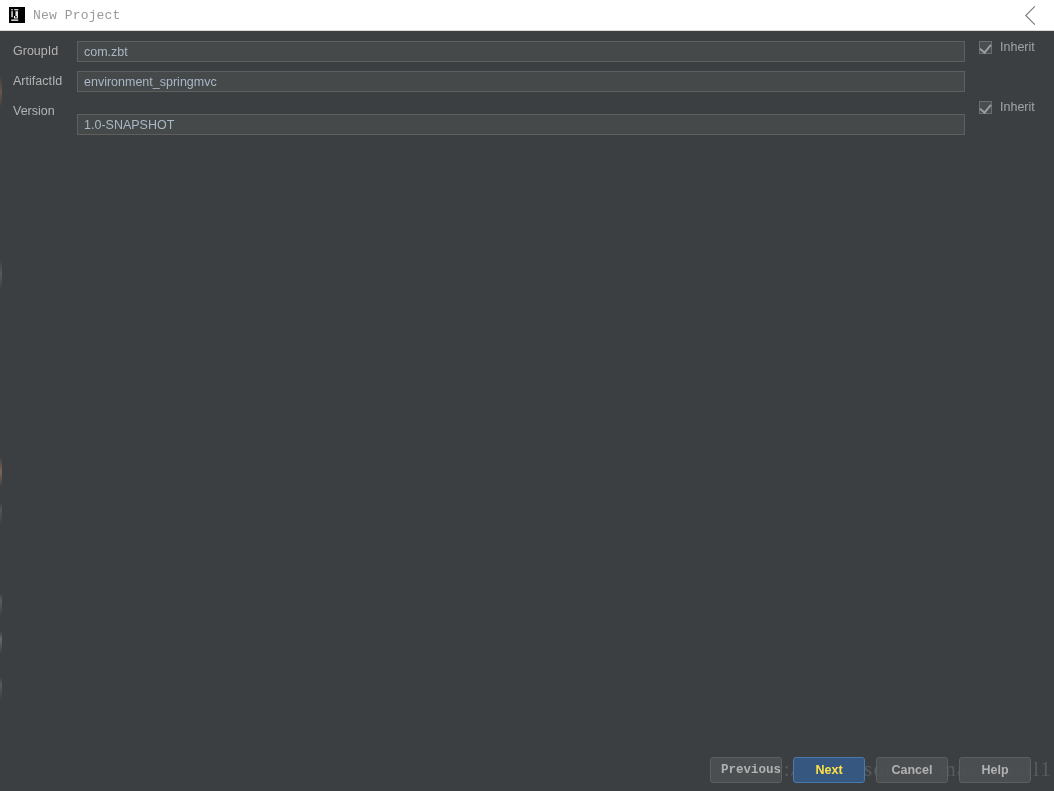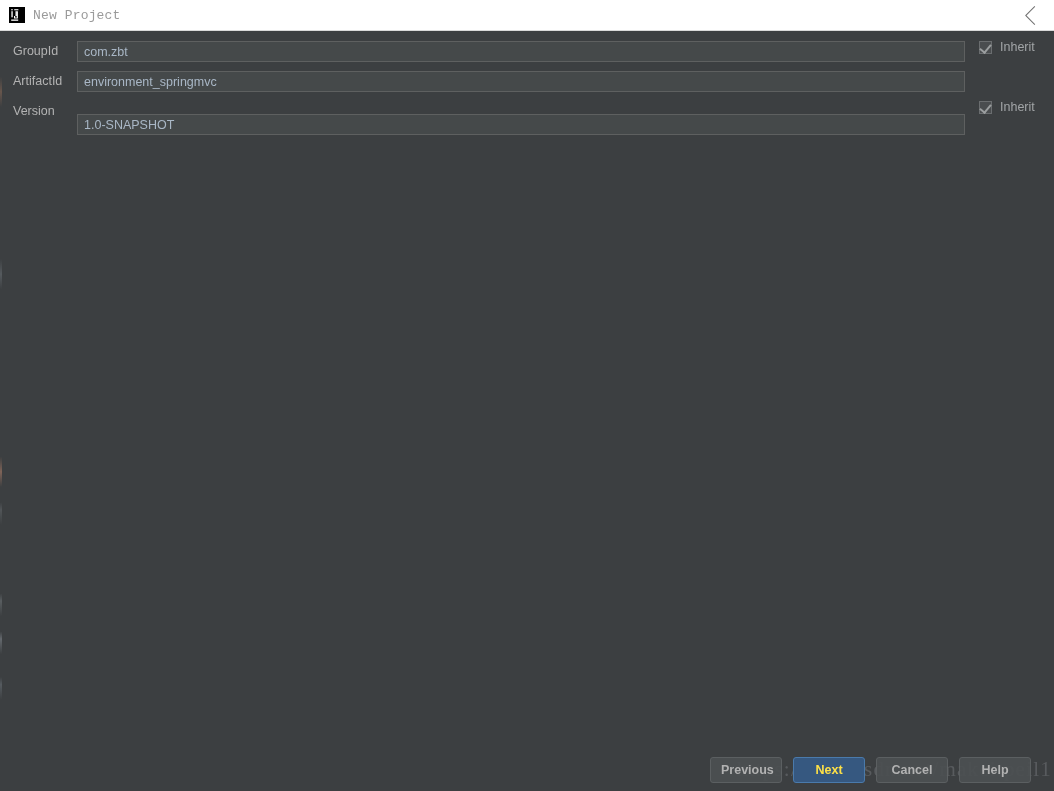--- a/index.html
+++ b/index.html
@@ -221,21 +221,21 @@
     cursor: default;
     outline: none;
     opacity: 0.92;
   }
   .btn.default {
     background: #365880;
     border: 1px solid #4a7aab;
     color: #fde047;
     opacity: 1;
   }
-  .btn-previous { left: 710px; width: 72px; }
+  .btn-previous { left: 710px; width: 72px; font-family: Liberation Mono, monospace; }
   .btn-next     { left: 793px; width: 72px; }
   .btn-cancel   { left: 876px; width: 72px; }
   .btn-help     { left: 959px; width: 72px; }
 </style>
 </head>
 <body>
 
 <div class="window">
 
   <div class="titlebar">

